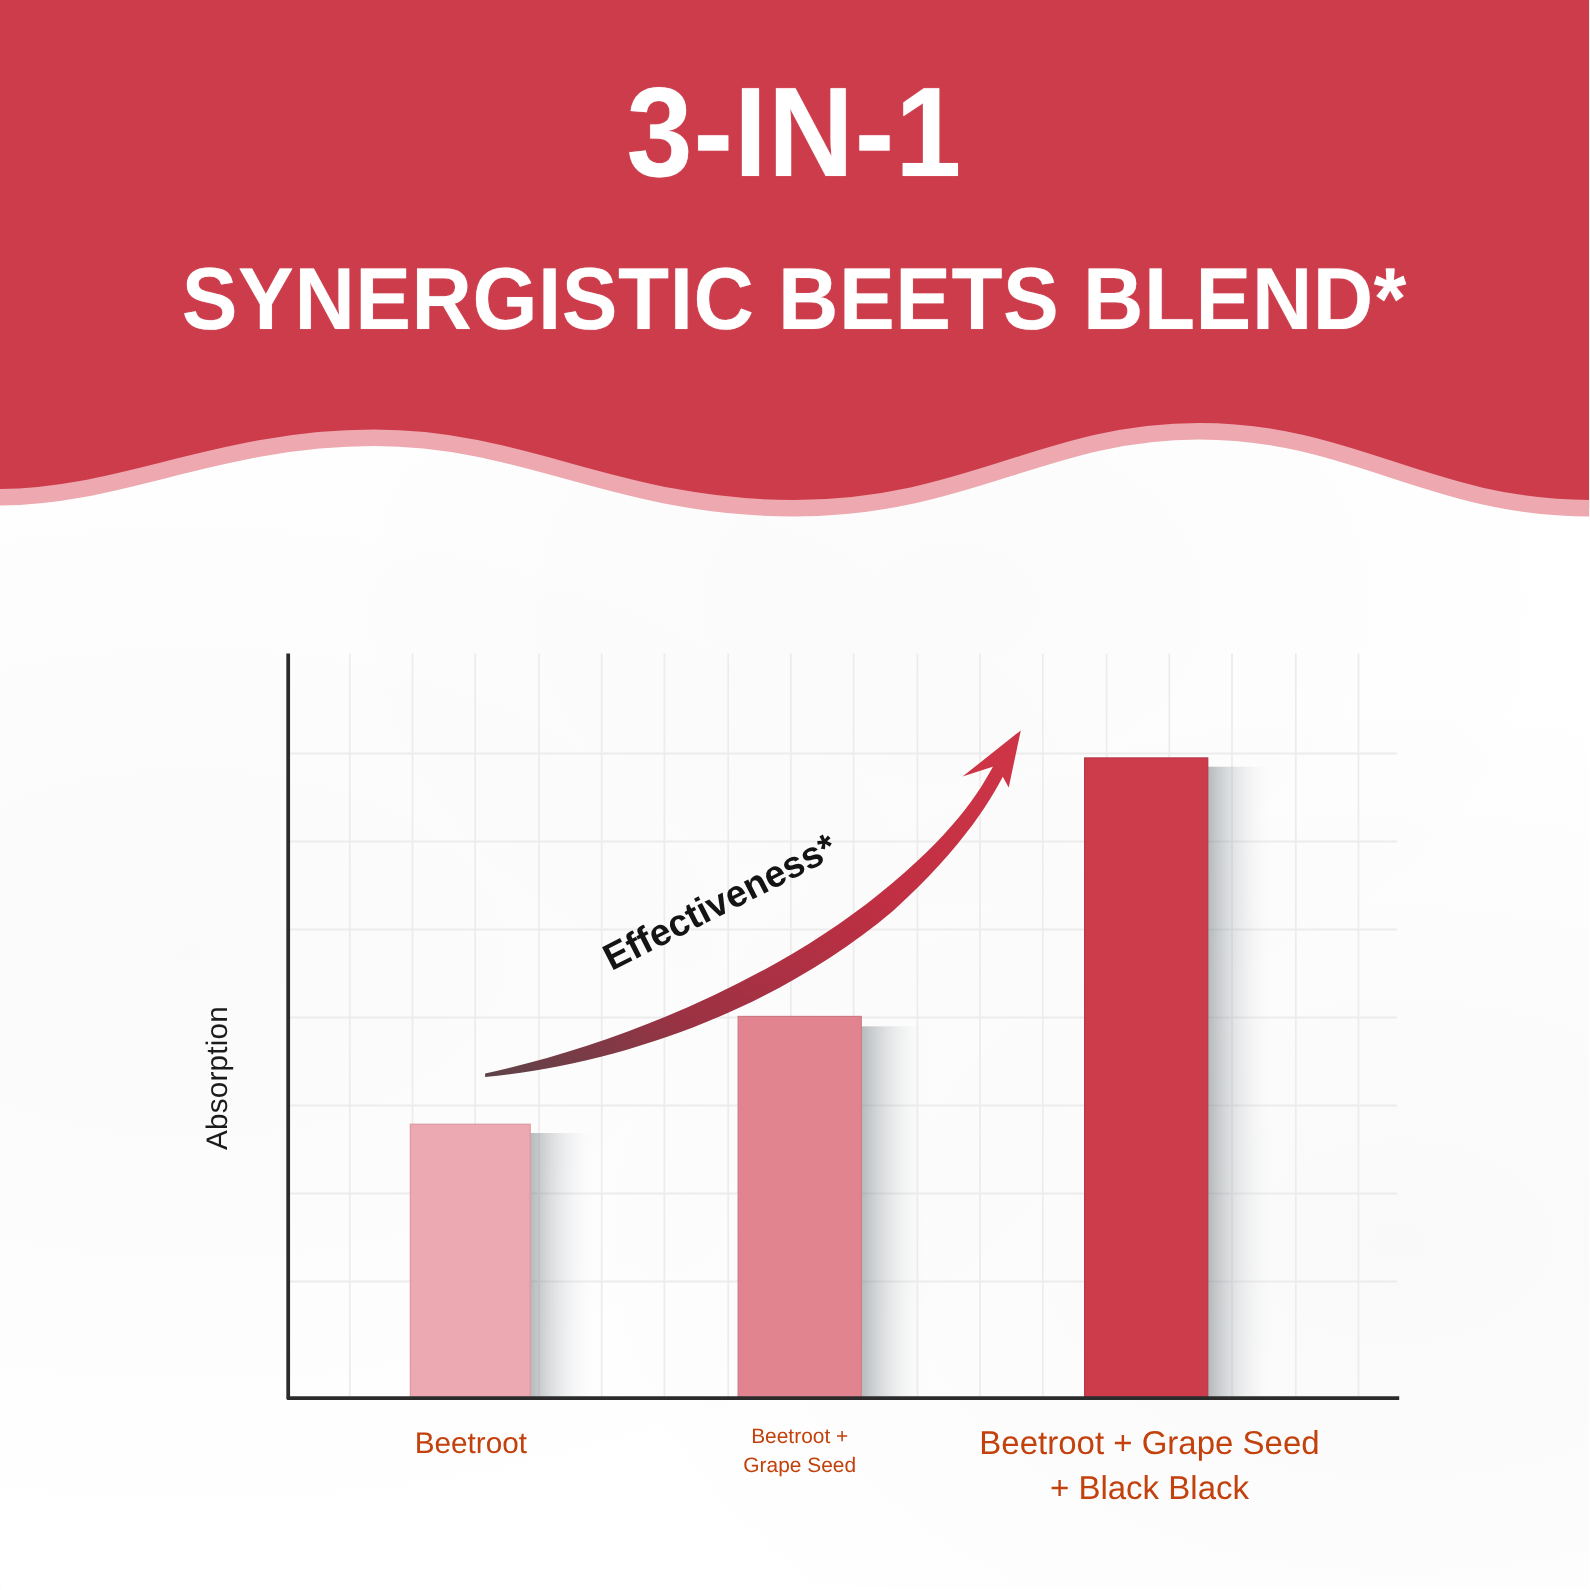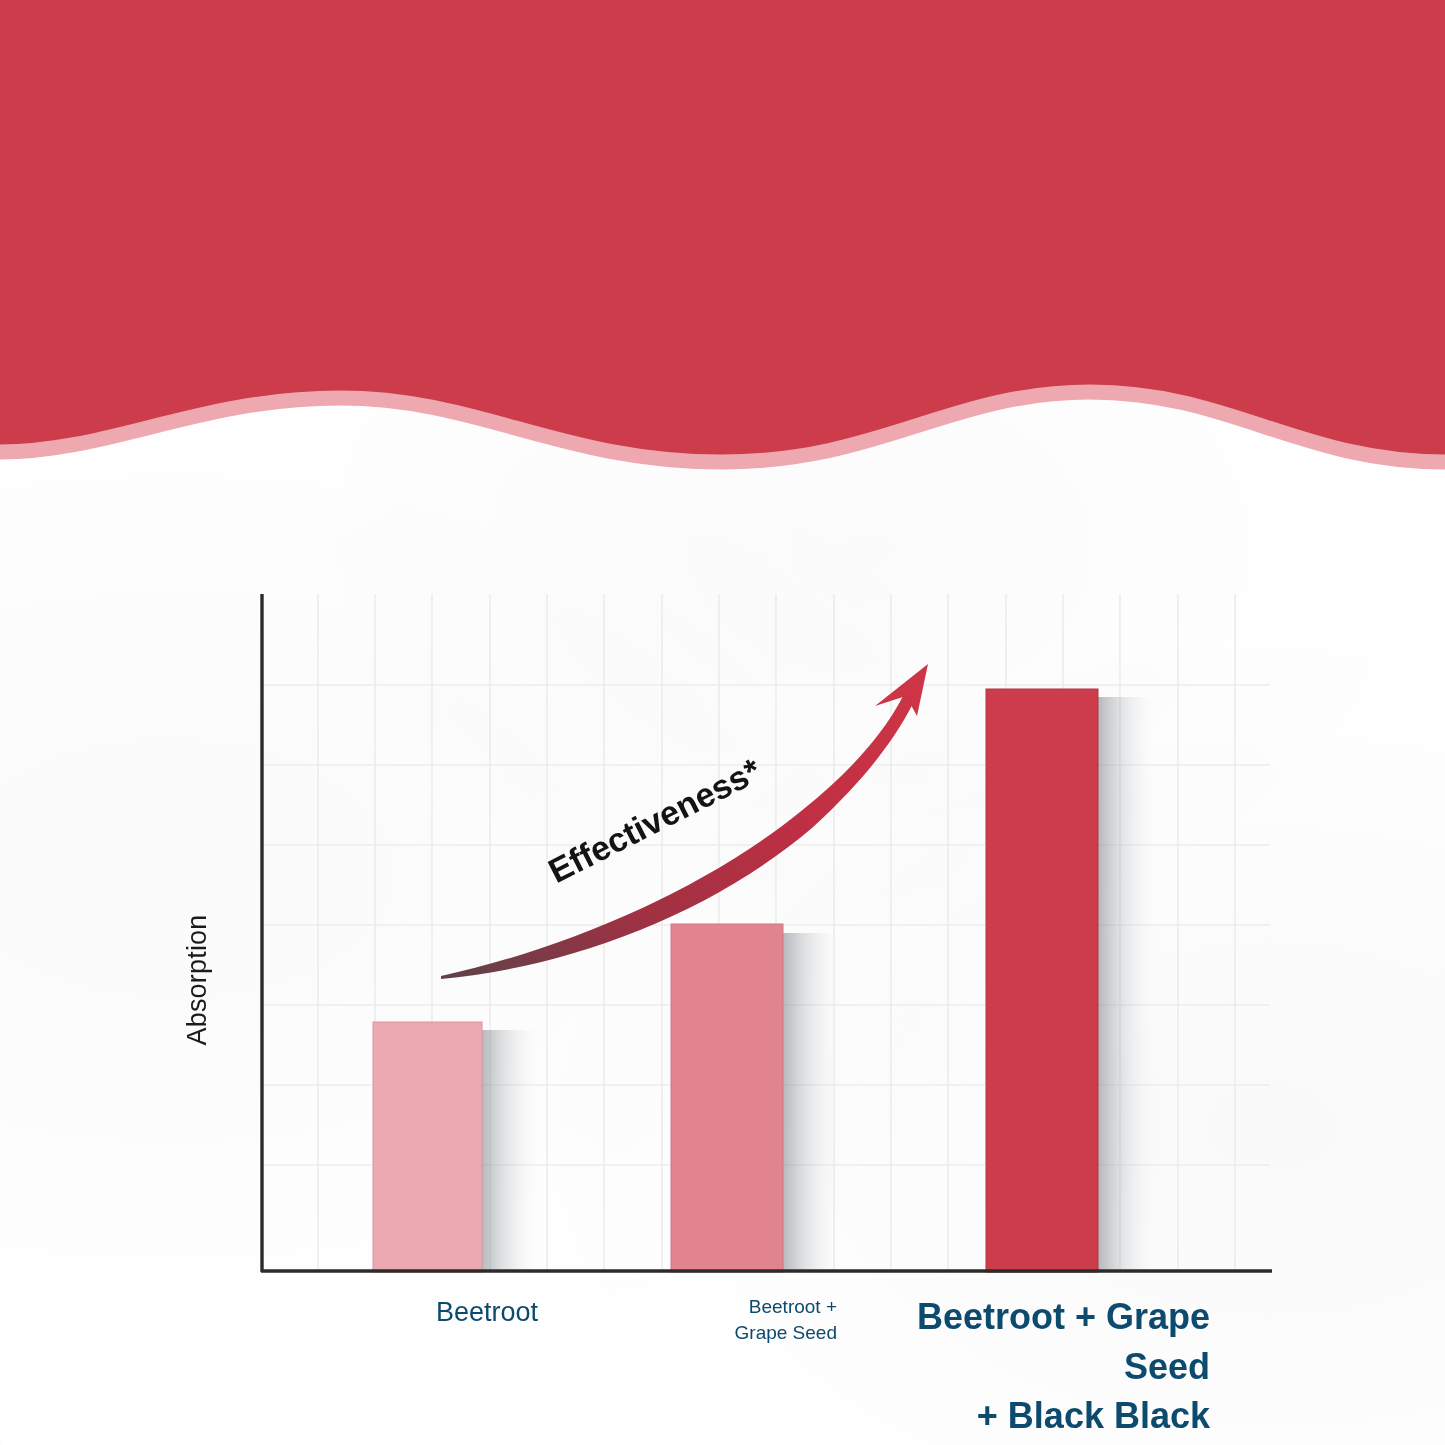--- a/index.html
+++ b/index.html
@@ -110,28 +110,28 @@
   .cat-labels {
     position: absolute;
     left: 0;
     top: 1290px;
     width: 1445px;
     height: 120px;
     z-index: 4;
   }
   .cat {
     position: absolute;
-    text-align: right;
-    font-family: "Liberation Sans", sans-serif;
-    color: #0c4a6e;
+    text-align: center;
+    font-family: "Liberation Sans", sans-serif;
+    color: #c2410c;
     line-height: 1.38;
   }
   .cat-1 { left: 318px; width: 220px; font-size: 27px; top: 4px; }
   .cat-2 { left: 617px; width: 220px; font-size: 19px; top: 4px; }
-  .cat-3 { left: 880px; width: 330px; font-size: 36px; font-weight: 700; top: 2px; }
+  .cat-3 { left: 880px; width: 330px; font-size: 30px; font-weight: 400; top: 2px; }
 
   .curve-label {
     position: absolute;
     left: 560px;
     top: 852px;
     font-family: "Liberation Sans", sans-serif;
     font-size: 34px;
     font-weight: 600;
     color: #141414;
     transform: rotate(-27deg);
@@ -257,14 +257,18 @@
                C560,462 480,398 340,398
                C200,398 110,452 0,452 Z" fill="#cc3c4b"></path>
       <path d="M0,452
                C110,452 200,398 340,398
                C480,398 560,462 722,462
                C880,462 950,392 1090,392
                C1230,392 1300,462 1445,462" fill="none" stroke="#eda8b0" stroke-width="15" stroke-linecap="round"></path>
     </svg>
   </div>
 
+  <div class="banner-text">
+    <div class="title-main">3-IN-1</div>
+    <div class="title-sub">SYNERGISTIC BEETS BLEND*</div>
+  </div>
 
 </div>
 
 </body></html>

